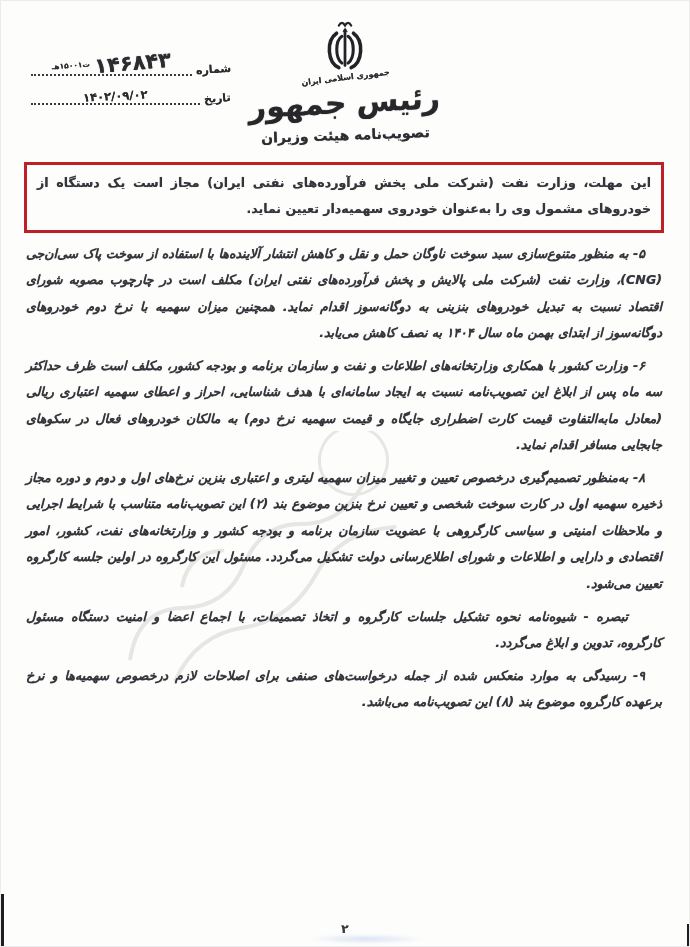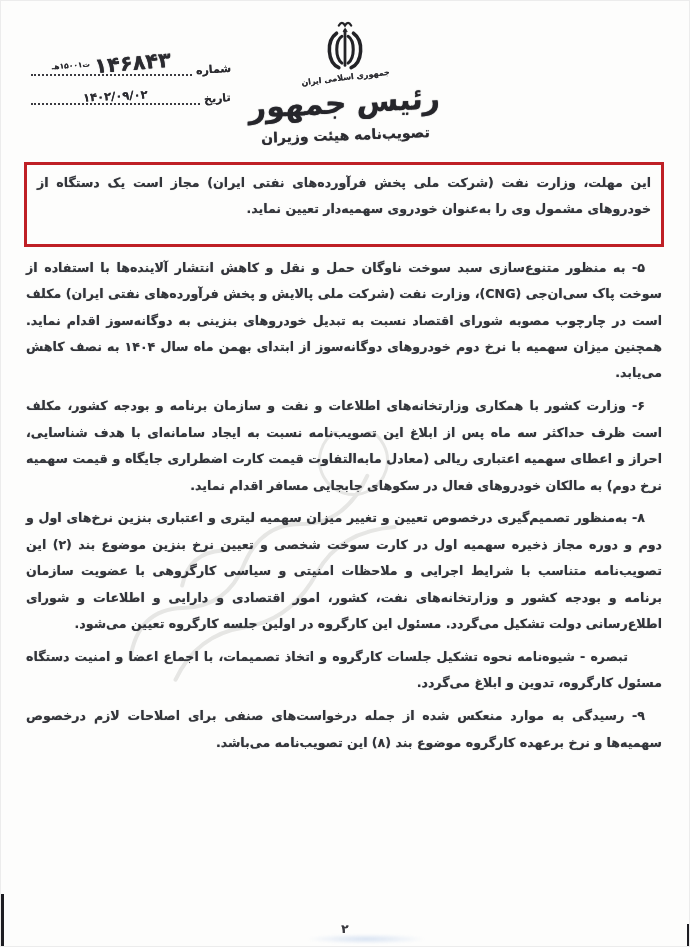--- a/index.html
+++ b/index.html
@@ -71,23 +71,23 @@
   
   .body-text{
     position:absolute;top:161px;right:27px;width:636px;z-index:1;
     direction:rtl;text-align:justify;
     font-size:12.6px;font-weight:700;line-height:26.4px;
     color:#33353a;
     text-shadow:0 0 .7px rgba(45,47,55,.65);
   }
   .highlight-box{
     border:3px solid #bf2026;
-    padding:5px 10px 21px 10px;margin:0 -2px 8px -2px;
+    padding:5px 10px 7px 10px;margin:0 -2px 8px -2px;
   }
-  .para{margin:0 0 6.5px 0;}
+  .para{margin:0 0 6.5px 0;font-style:italic;}
   .indent-num{text-indent:17px;}
   .indent-tabsereh{text-indent:34px;}
 
   
   .page-number{
     position:absolute;bottom:10px;left:0;right:0;text-align:center;
     font-size:12px;font-weight:700;color:#3a3a40;z-index:2;
     text-shadow:0 0 .6px rgba(40,40,45,.8);
   }
   .footer-smudge{

